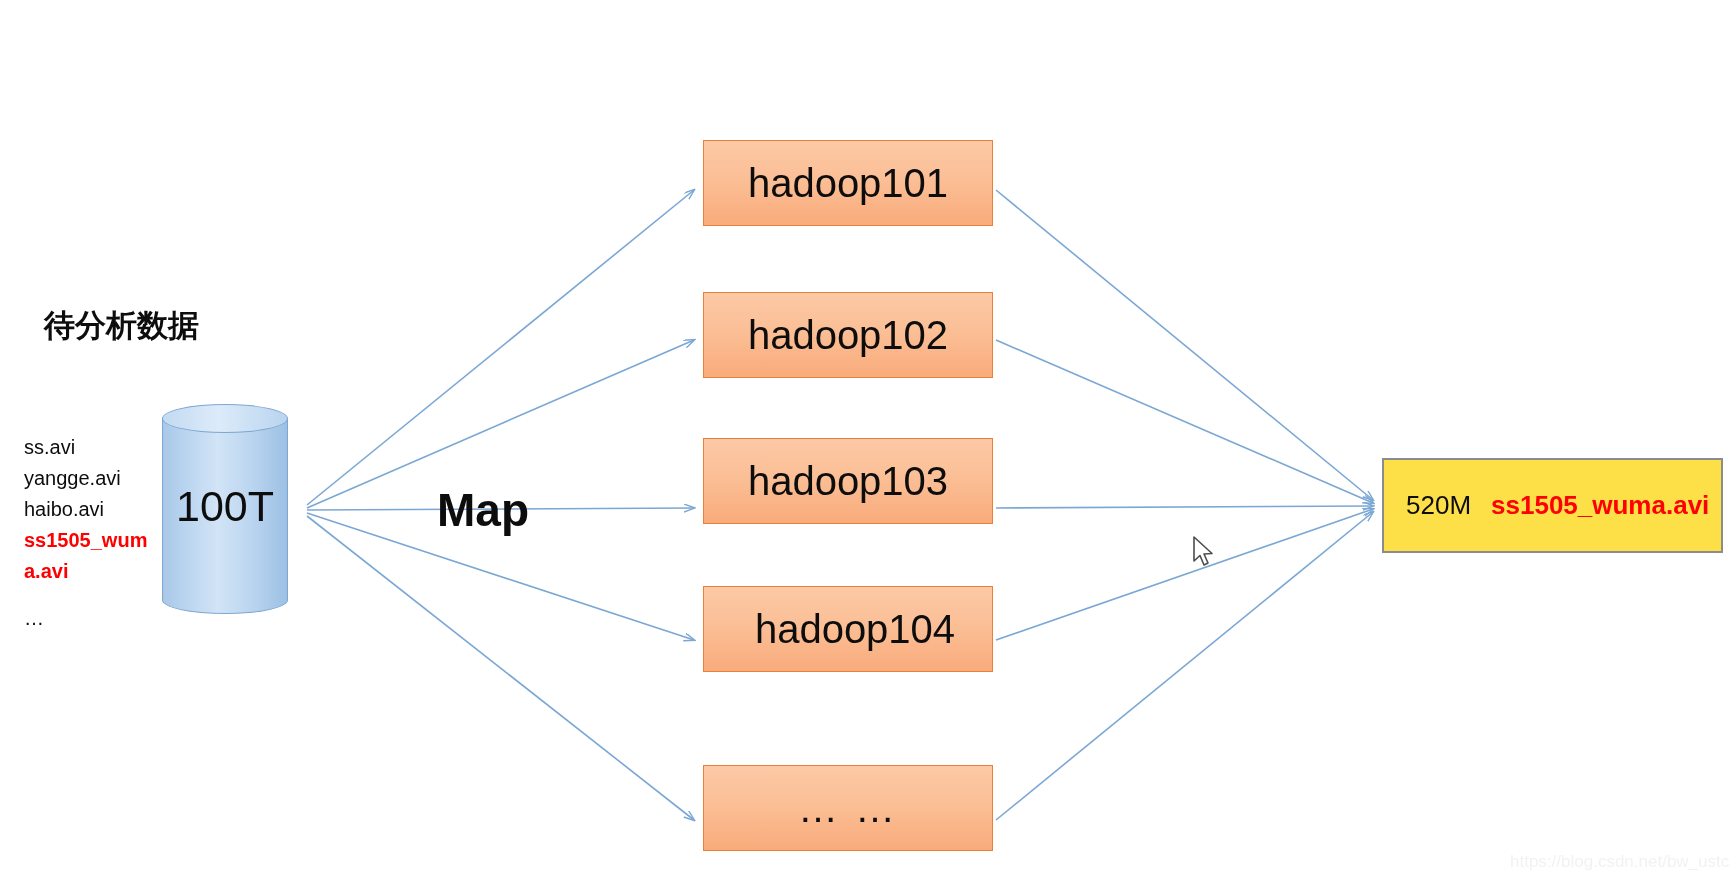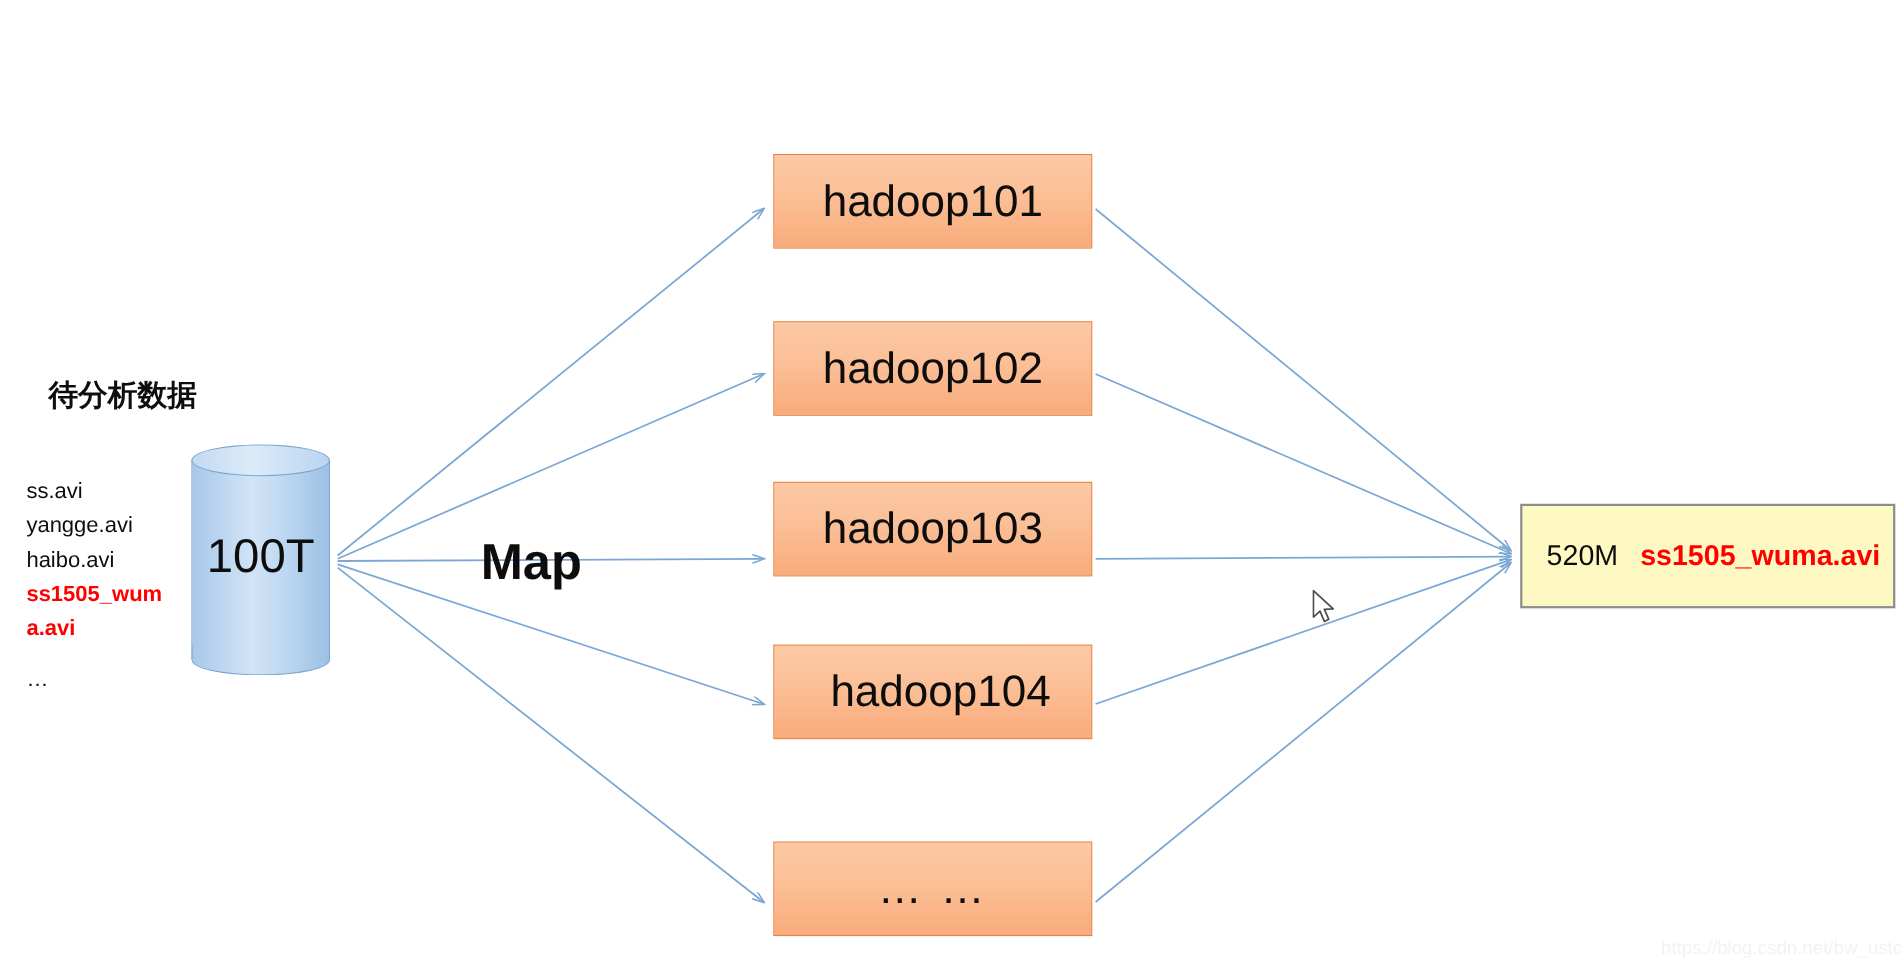--- a/index.html
+++ b/index.html
@@ -37,43 +37,43 @@
     font-weight: 400;
     color: #0d0d0d;
     letter-spacing: 0px;
     white-space: nowrap;
   }
 
   
   .src-heading {
     position: absolute;
     left: 44px;
-    top: 341px;
-    font-size: 27px;
+    top: 305px;
+    font-size: 31px;
     font-weight: bold;
     color: #0d0d0d;
     white-space: nowrap;
   }
   .file-list {
     position: absolute;
     left: 24px;
     top: 432px;
     width: 136px;
     font-size: 20px;
     line-height: 31px;
     color: #0d0d0d;
   }
   .file-list .fitem { white-space: normal; word-break: break-all; }
   .file-list .fitem.hl { color: #ff0000; font-weight: 600; }
   .file-list .fitem.dots { padding-top: 16px; letter-spacing: 2px; }
 
   
   .cyl {
     position: absolute;
-    left: 174px;
+    left: 162px;
     top: 404px;
     width: 100px;
     height: 207px;
   }
   .cyl .body {
     position: absolute;
     left: 0; top: 14px;
     width: 126px; height: 182px;
     box-sizing: border-box;
     background: linear-gradient(to right,
@@ -157,21 +157,21 @@
     white-space: nowrap;
   }
   .agg-box {
     position: absolute;
     left: 1382px;
     top: 458px;
     width: 341px;
     height: 95px;
     box-sizing: border-box;
     border: 2px solid #8c8c8c;
-    background: #fef9c3;
+    background: #fde047;
     display: flex;
     align-items: center;
     font-size: 26px;
     color: #0d0d0d;
   }
   .agg-box .size { margin-left: 22px; }
   .agg-box .fname { margin-left: 20px; color: #ff0000; font-weight: 600; }
 
   
   .watermark {

